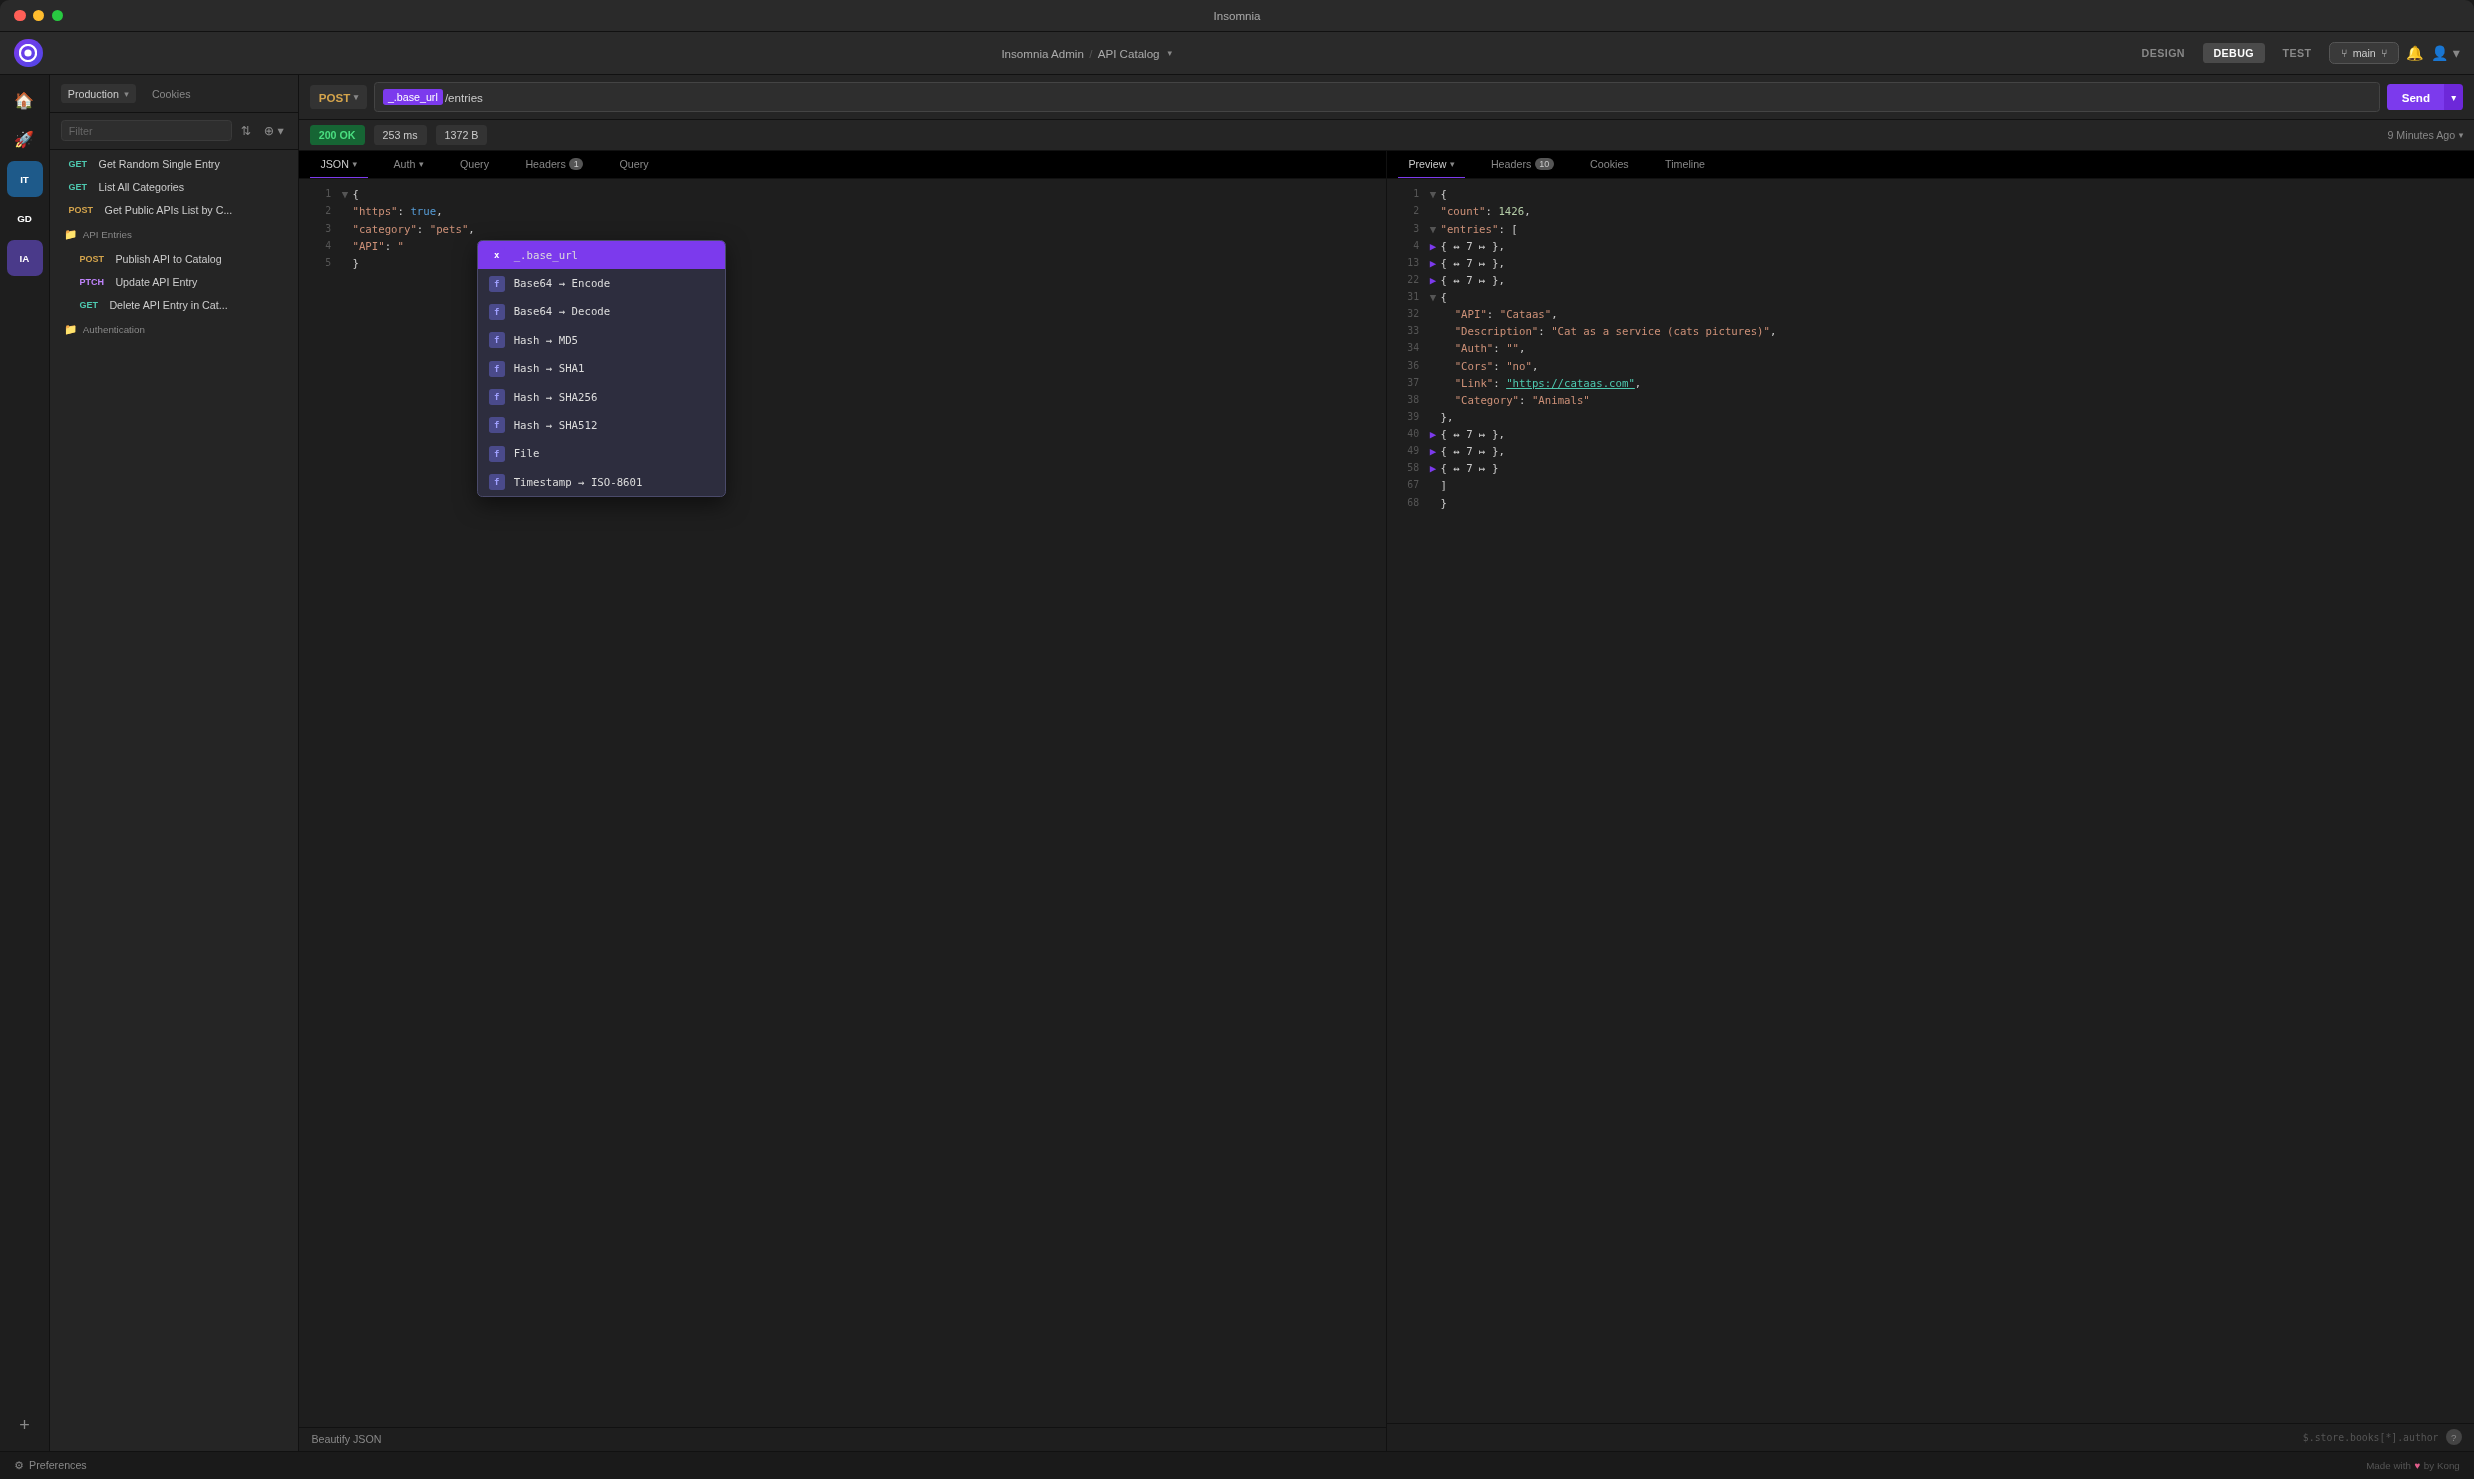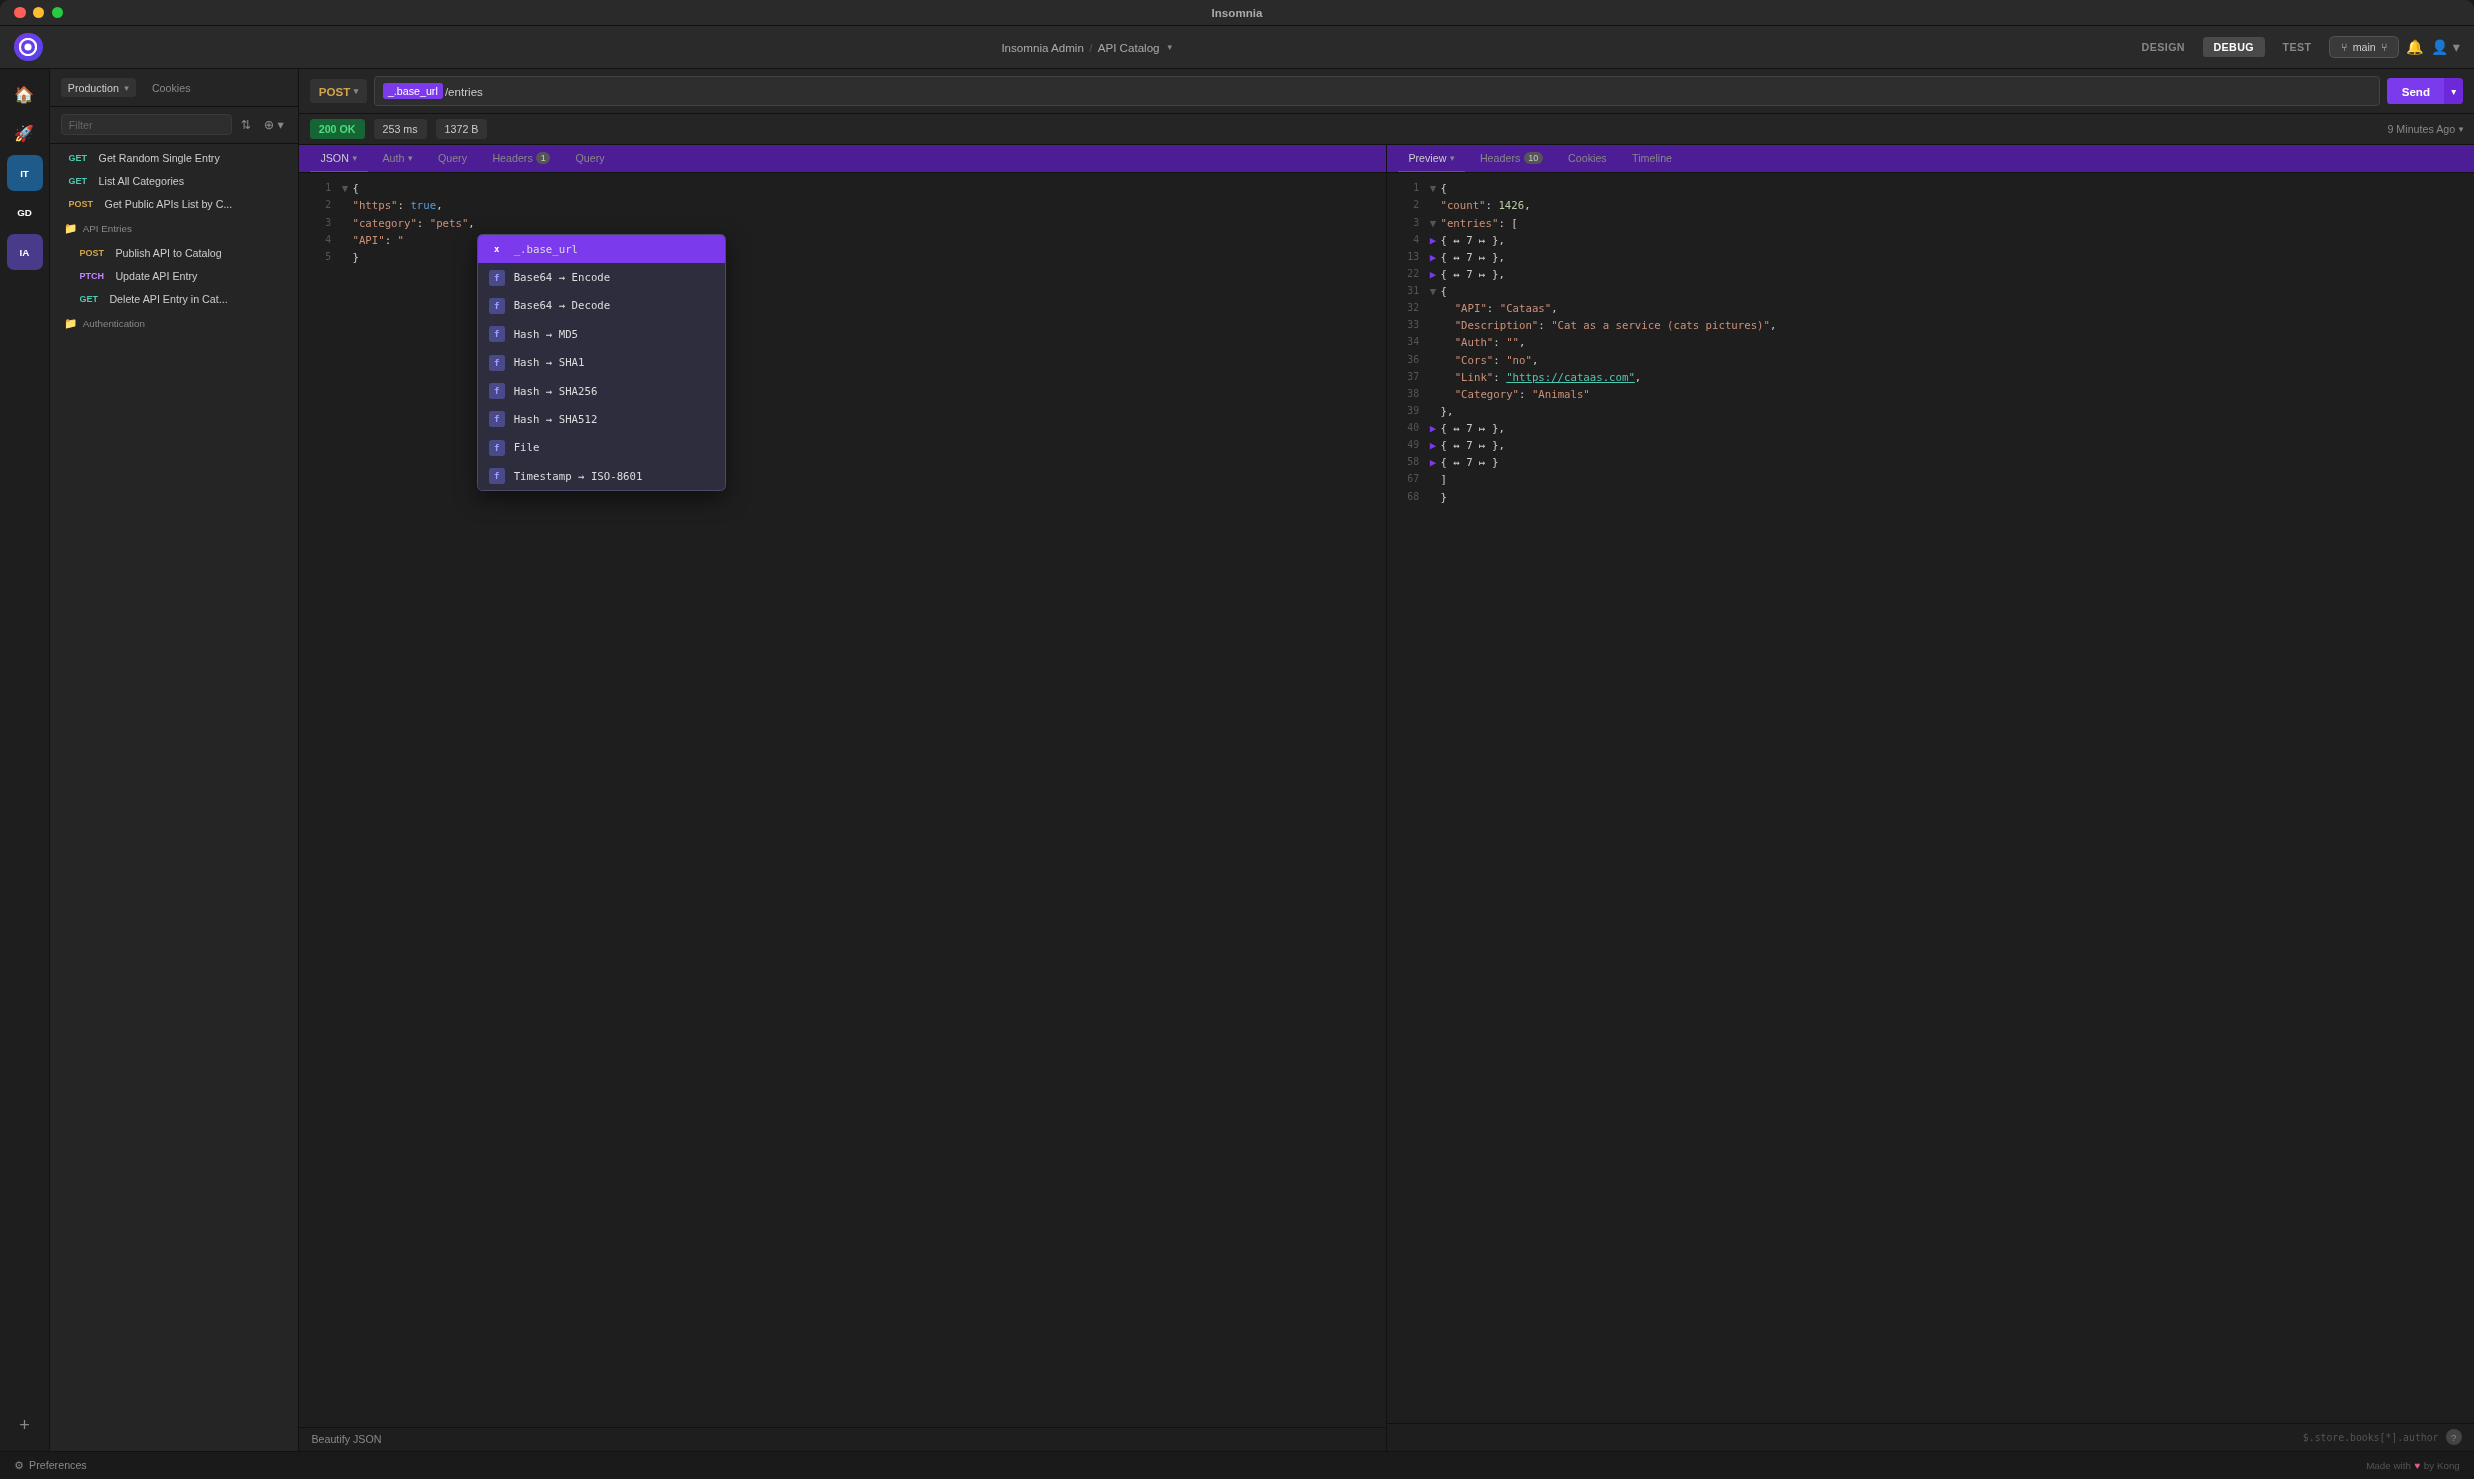--- a/index.html
+++ b/index.html
@@ -11,29 +11,28 @@
       display: flex;
       flex-direction: column;
       width: 100vw;
       height: 100vh;
       overflow: hidden;
     }
 
     
     .title-bar {
       background: #2a2a2a;
-      height: 26px;
+      height: 32px;
       display: flex;
       align-items: center;
       justify-content: center;
       position: relative;
       border-bottom: 0.9px solid #111;
       border-radius: 9px 9px 0 0;
       flex-shrink: 0;
-      font-weight: bold;
     }
     .title-bar-title {
       color: #aaa;
       font-size: 11.6px;
     }
     .traffic-lights {
       position: absolute;
       left: 14.2px;
       display: flex;
       gap: 7.1px;
@@ -401,24 +400,24 @@
       display: flex;
       flex-direction: column;
       overflow: hidden;
     }
 
     
     .tab-bar {
       display: flex;
       align-items: center;
       padding: 0 10.7px;
-      background: #4c1d95;
+      background: #000000;
       border-bottom: 0.9px solid #111;
       flex-shrink: 0;
-      gap: 4px;
+      gap: 15px;
     }
     .tab-item {
       padding: 7.1px 10.7px;
       cursor: pointer;
       font-size: 10.7px;
       color: #888;
       display: flex;
       align-items: center;
       gap: 3.6px;
       border-bottom: 1.8px solid transparent;

